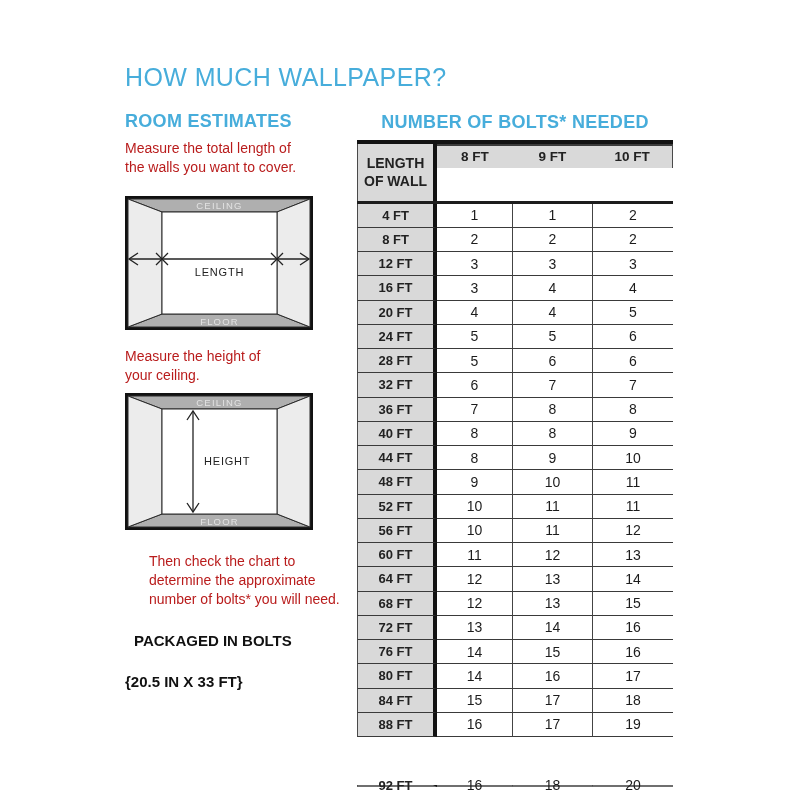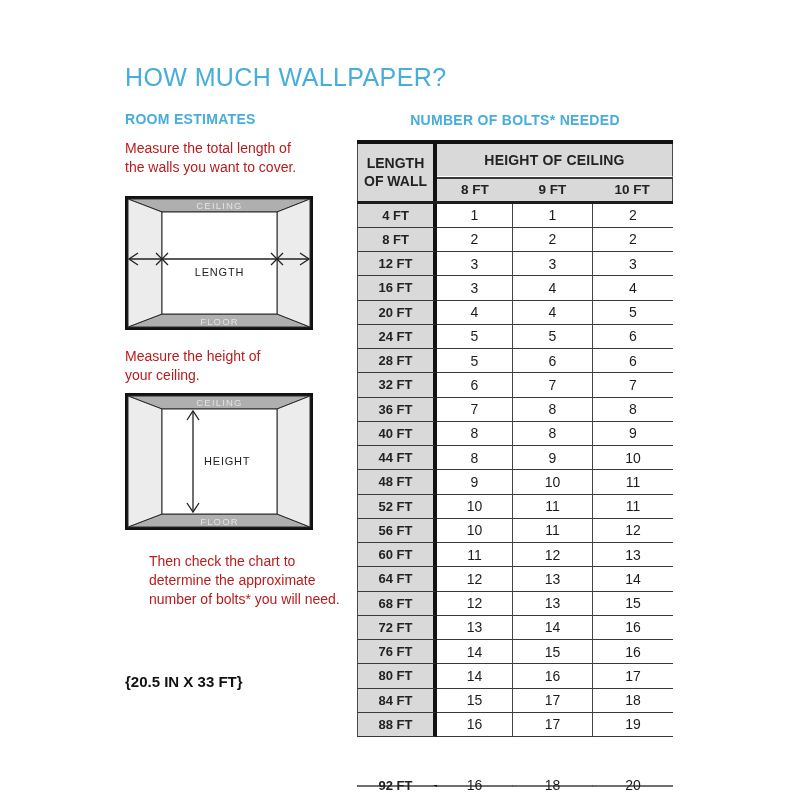--- a/index.html
+++ b/index.html
@@ -15,21 +15,21 @@
   body{
     font-family:"Liberation Sans", sans-serif;
     width:800px;height:800px;position:relative;overflow:hidden;color:#222;
   }
   .abs{position:absolute;}
   .page-title{
     left:125px;top:30px;width:400px;
     font-size:25px;font-weight:normal;letter-spacing:.4px;color:var(--accent);margin-top:33px;
   }
   .section-heading{
-    font-size:14px;font-weight:bold;letter-spacing:.3px;color:var(--accent);
+    font-size:18px;font-weight:bold;letter-spacing:.3px;color:var(--accent);
   }
   .left-heading{left:125px;top:111px;width:220px;}
   .para{
     font-size:14px;line-height:19px;color:#b91c1c;white-space:pre-line;
   }
   .para-1{left:125px;top:139px;width:220px;}
   .para-2{left:125px;top:347px;width:220px;}
   .para-3{left:125px;top:552px;width:230px;margin-left:24px;}
   .diagram-1{left:125px;top:196px;width:188px;height:134px;}
   .diagram-2{left:125px;top:393px;width:188px;height:137px;}
@@ -144,34 +144,34 @@
     <path d="M62,110 L68,119 L74,110"></path>
   </g>
   <text x="79" y="72" text-anchor="start" font-size="11" letter-spacing="0.8" fill="#222222">HEIGHT</text>
 </svg>
 
 <div class="abs para para-3">Then check the chart to
 determine the approximate
 number of bolts* you will need.</div>
 
 <div class="abs footnote">
+  <div class="indent">PACKAGED IN BOLTS</div>
 </div>
 
 <div class="abs bolt-info">
   <div>{20.5 IN X 33 FT}</div>
 </div>
 
 <div class="abs section-heading table-heading">NUMBER OF BOLTS* NEEDED</div>
 
 <div class="abs bolts-table">
   <div class="thead">
     <div class="th-corner">LENGTH
 OF WALL</div>
     <div class="th-right">
-      <div class="th-ceiling">HEIGHT OF CEILING</div>
       <div class="th-subrow">
         <div class="th-sub">8 FT</div>
         <div class="th-sub">9 FT</div>
         <div class="th-sub">10 FT</div>
       </div>
     </div>
   </div>
   <div class="tbody" id="table-body">
       <div class="trow">
         <div class="td-length">4 FT</div>

